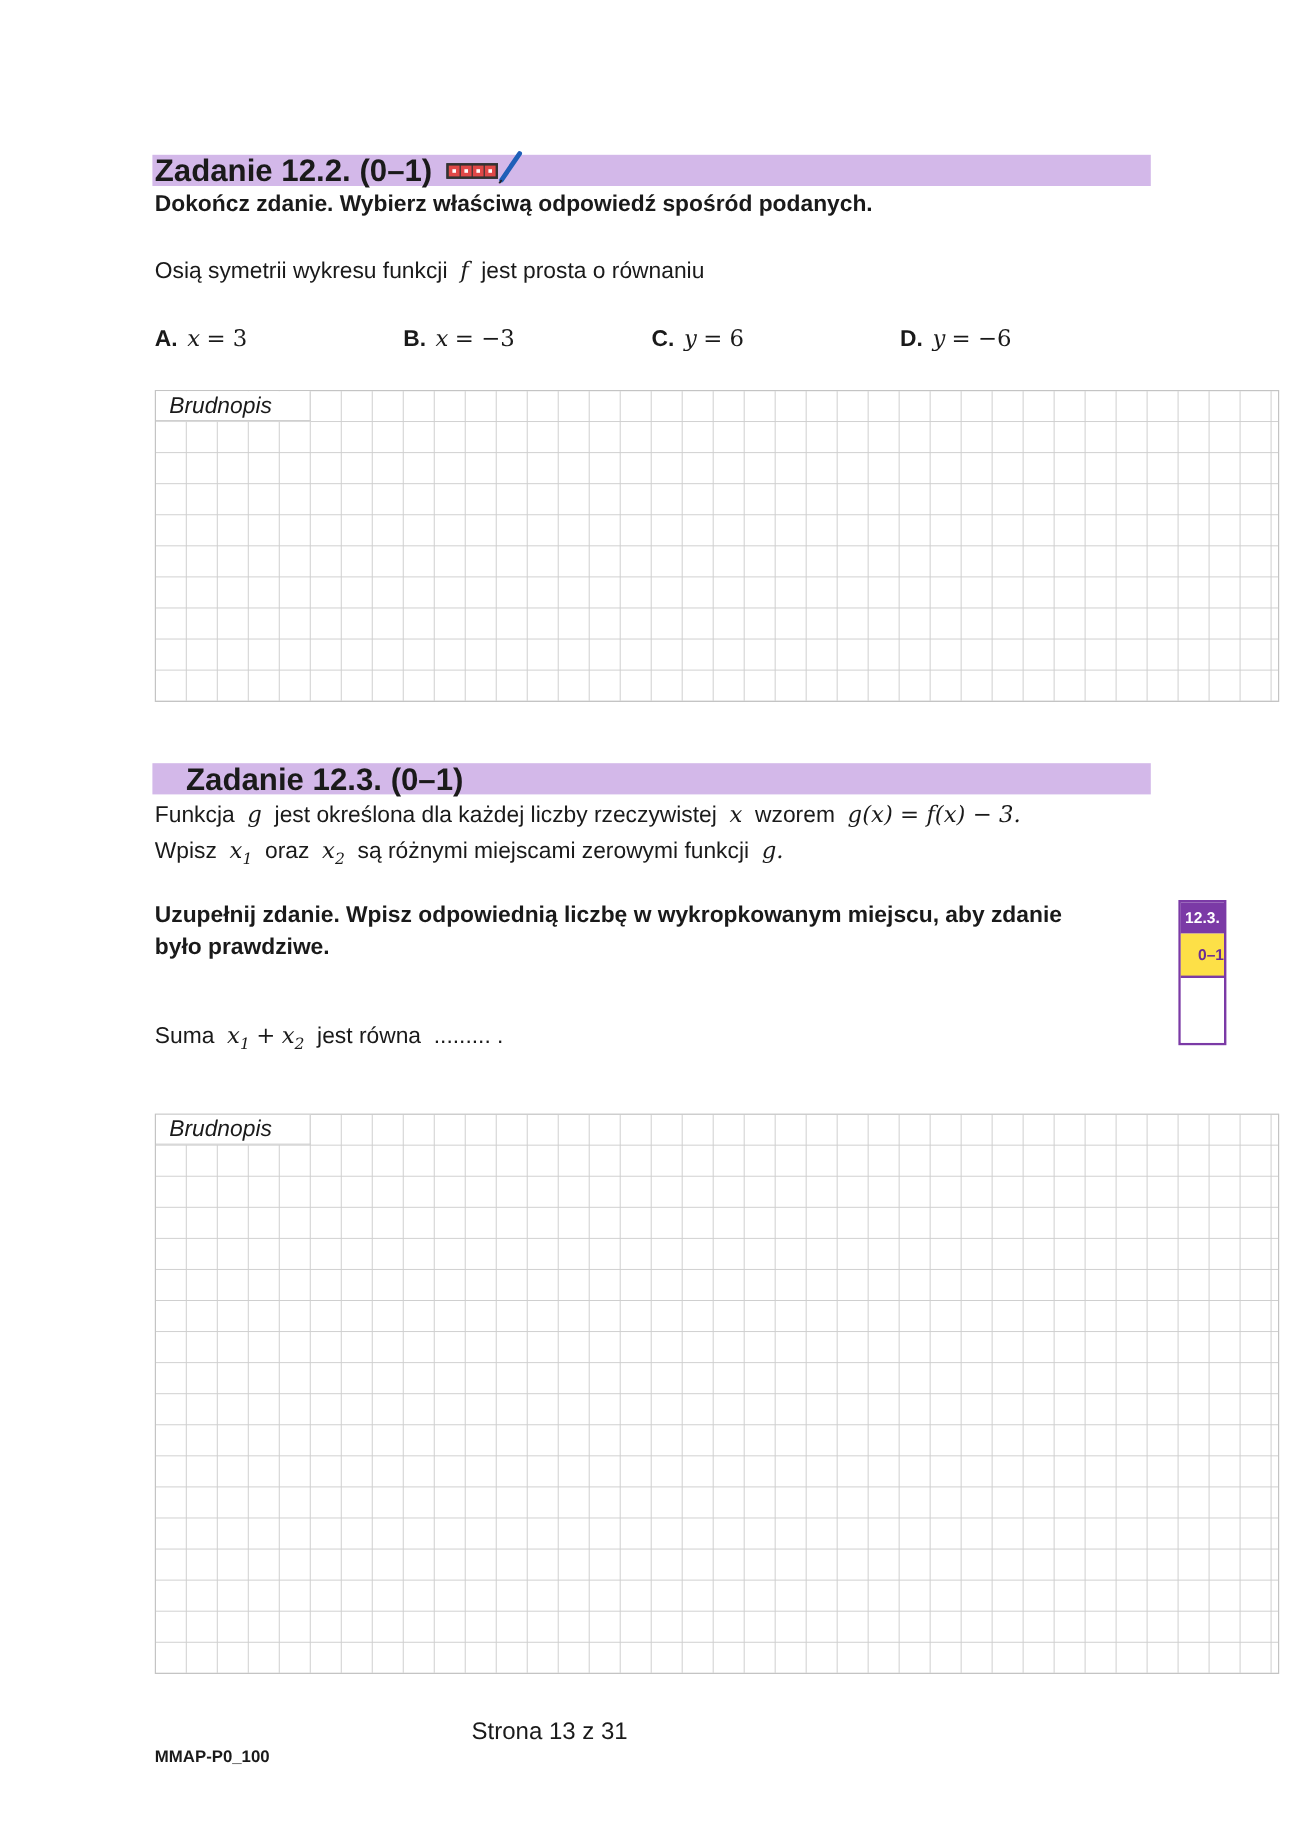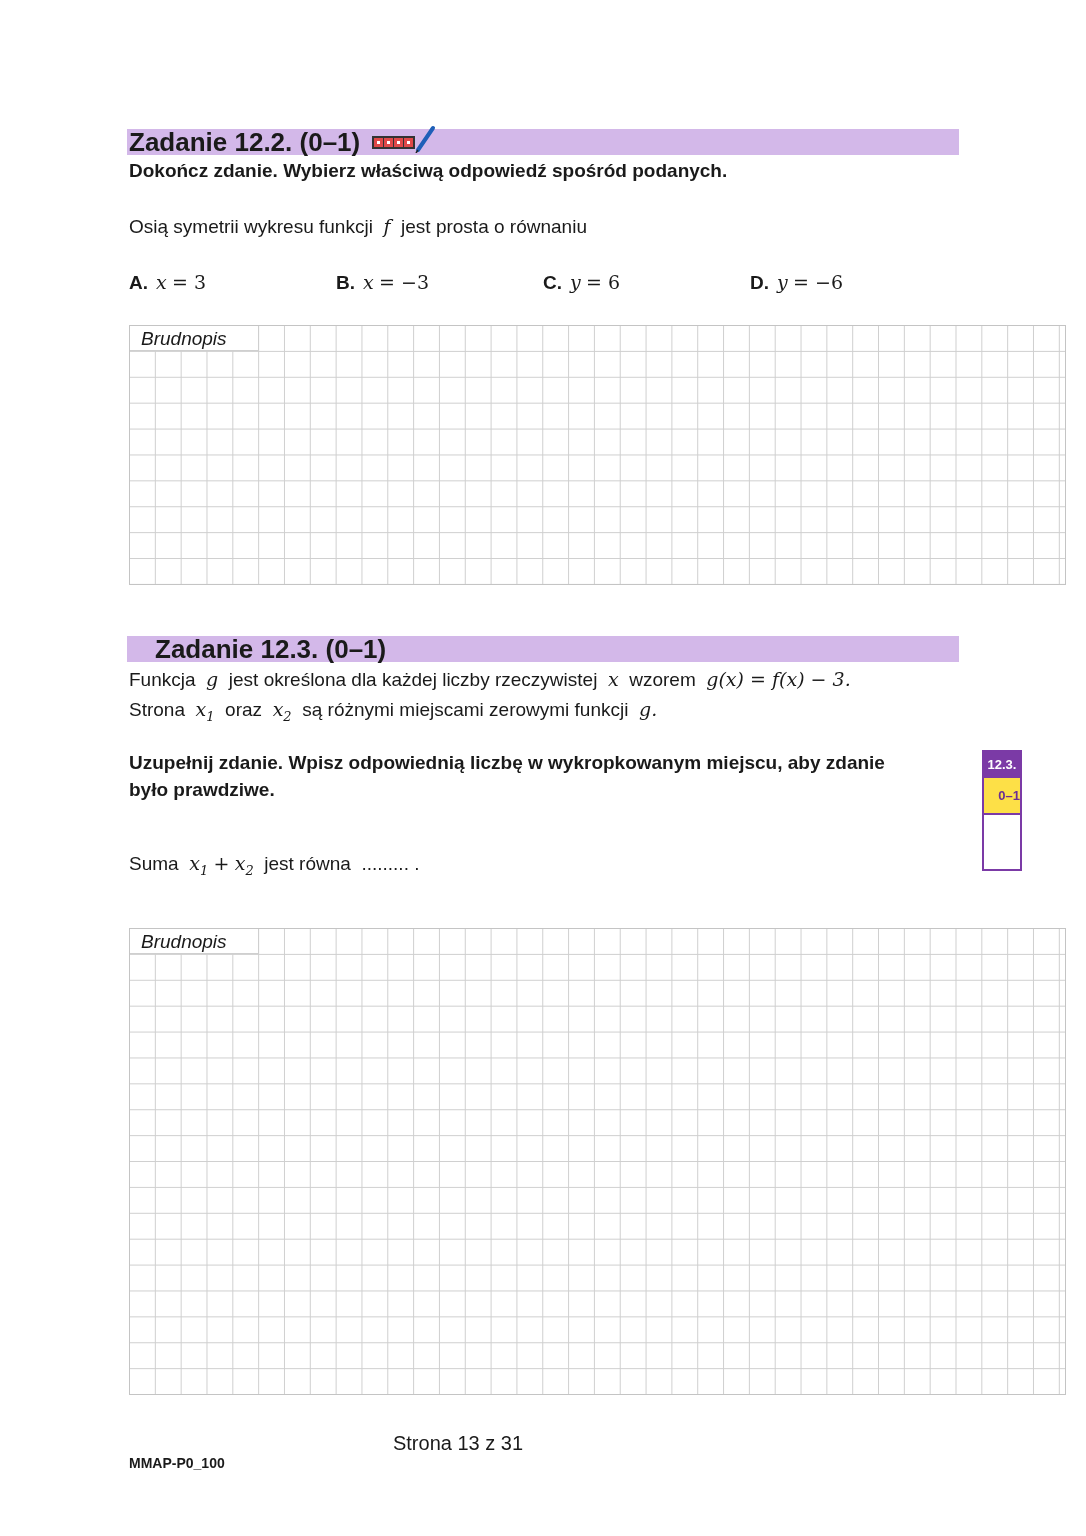--- a/index.html
+++ b/index.html
@@ -102,21 +102,21 @@
 <div class="abs text-line" style="top:668px;">
   <span>Funkcja</span>
   &nbsp;<span class="math">g</span>&nbsp;
   <span>jest określona dla każdej liczby rzeczywistej</span>
   &nbsp;<span class="math">x</span>&nbsp;
   <span>wzorem</span>
   &nbsp;<span class="math">g(x) = f(x) − 3.</span>
 </div>
 
 <div class="abs text-line" style="top:698px;">
-  <span>Strona</span>
+  <span>Wpisz</span>
   &nbsp;<span class="math">x</span><sub>1</sub>&nbsp;
   <span>oraz</span>
   &nbsp;<span class="math">x</span><sub>2</sub>&nbsp;
   <span>są różnymi miejscami zerowymi funkcji</span>
   &nbsp;<span class="math">g.</span>
 </div>
 
 <div class="abs bold-line" style="top:752px;">Uzupełnij zdanie. Wpisz odpowiednią liczbę w wykropkowanym miejscu, aby zdanie</div>
 <div class="abs bold-line" style="top:779px;">było prawdziwe.</div>
 

